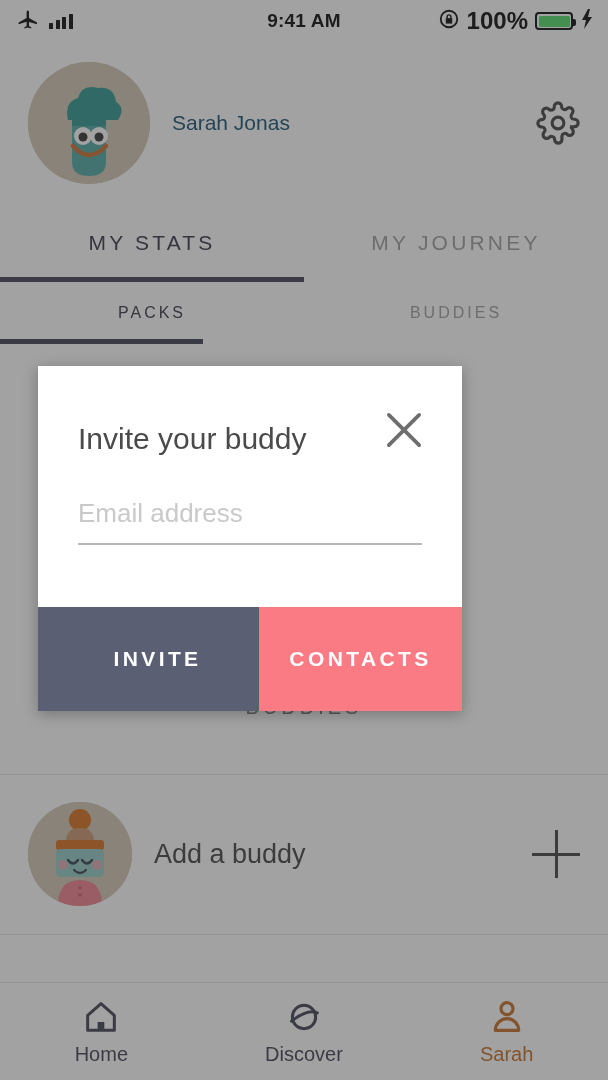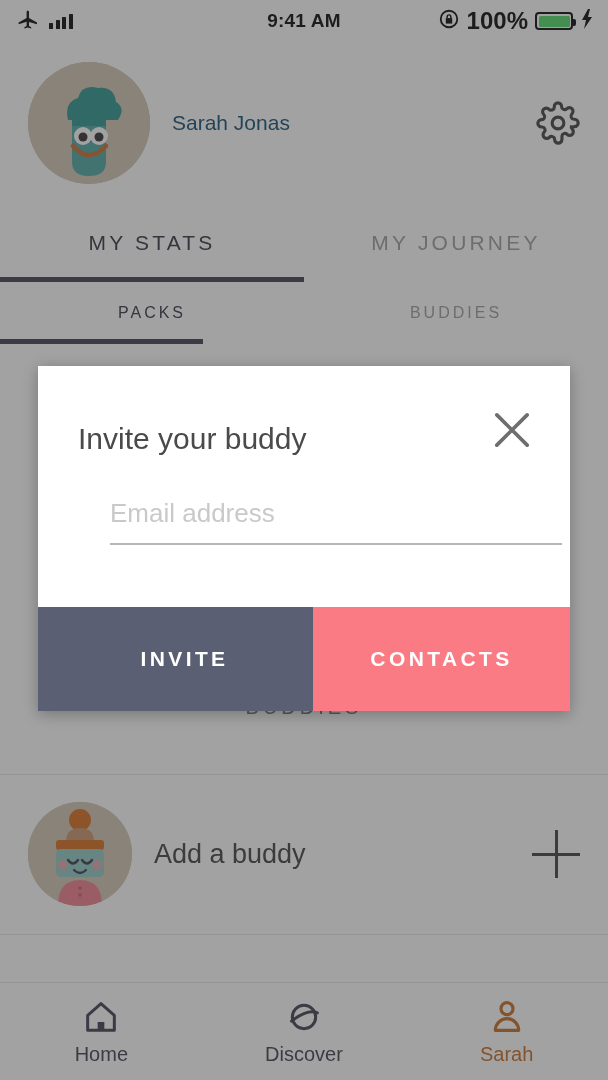--- a/index.html
+++ b/index.html
@@ -132,42 +132,41 @@
   .navitem svg { width:40px; height:40px; display:block; }
   .navlabel { font-size:20px; }
 
   
   #dim {
     position:absolute; inset:0; background:rgba(60,60,60,0.48); z-index:5;
   }
 
   
   #modal {
-    position:absolute; left:38px; top:366px; width:532px; z-index:10;
+    position:absolute; left:38px; top:366px; width:424px; z-index:10;
     background:#ffffff;
     box-shadow:0 3px 14px rgba(0,0,0,0.28);
   }
   .modal-body { padding:38px 40px 0 40px; height:241px; position:relative; }
   .modal-title {
     font-size:30px; color:#4a4a4a; font-weight:400; line-height:1;
     padding-top:20px;
   }
   .close-btn {
     position:absolute; right:32px; top:38px; width:52px; height:52px;
   }
   .close-btn svg { width:100%; height:100%; display:block; }
   .field {
     position:absolute; left:40px; right:40px; top:132px;
   }
   .field input {
     width:100%; border:none; outline:none; background:transparent;
     font-family:"Liberation Sans", sans-serif;
     font-size:26px; color:#555; padding:0 0 14px 0;
     border-bottom:2px solid #b6b6b6;
-    margin-left:32px;
   }
   .field input::placeholder { color:#c9c9c9; }
   .modal-actions { display:flex; height:104px; }
   .modal-actions button {
     flex:1; border:none; cursor:pointer;
     font-family:"Liberation Sans", sans-serif;
     font-size:21px; font-weight:bold; letter-spacing:3.4px; color:#ffffff;
   }
   .btn-invite { background:#5a5f73;padding-left:18px; }
   .btn-contacts { background:#fb7b84; }

